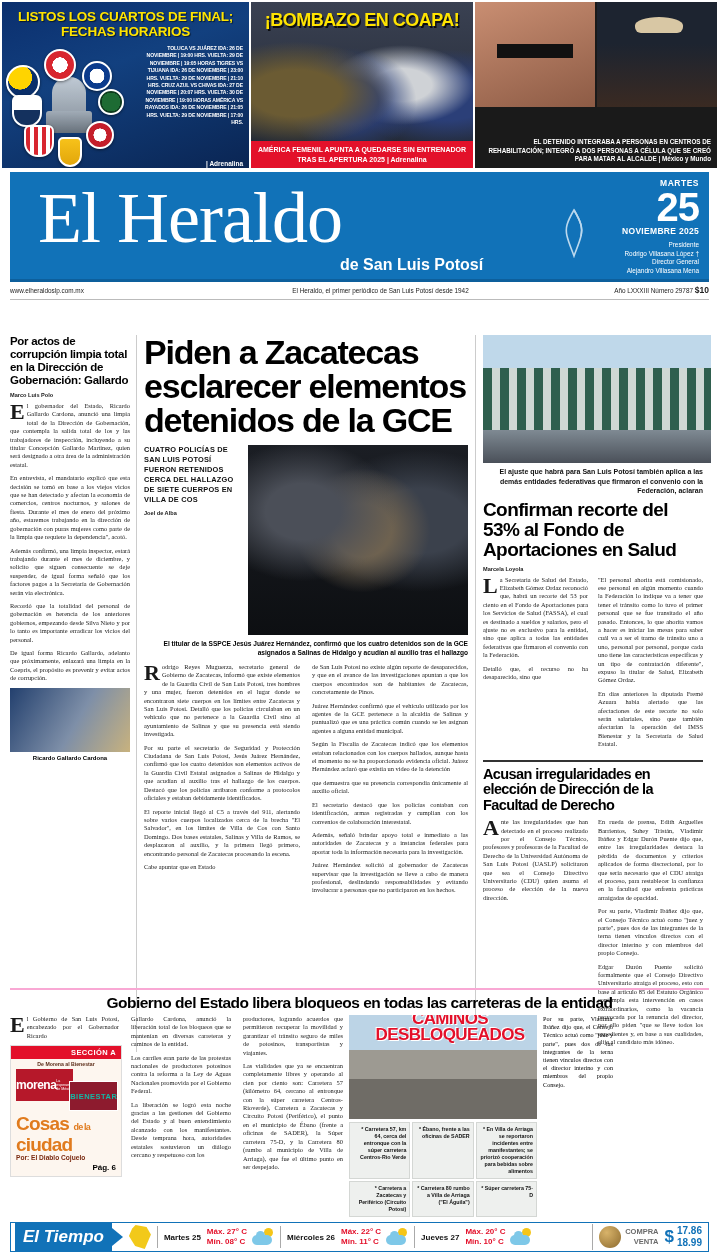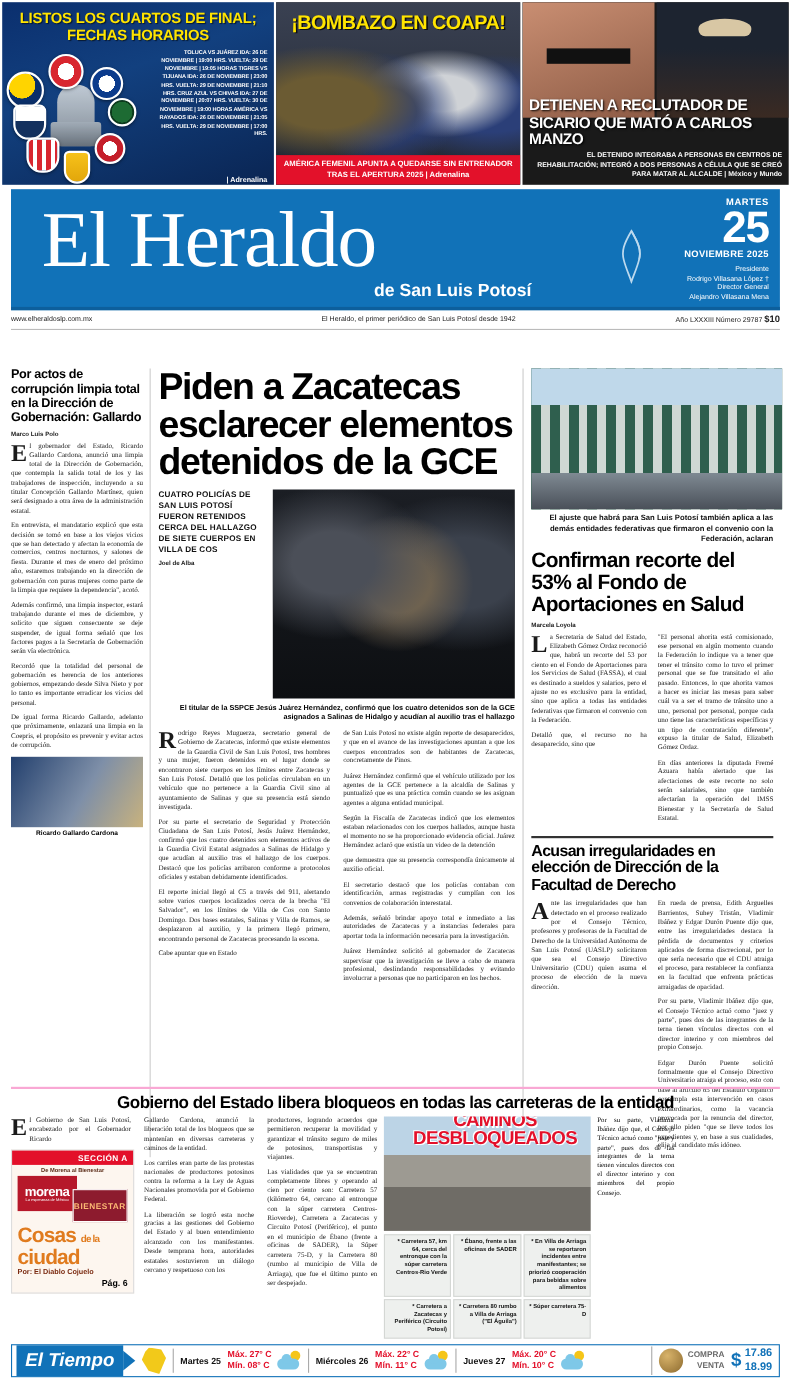--- a/index.html
+++ b/index.html
@@ -138,24 +138,24 @@
   .bc { width:115px; padding-right:6px; }
   .bc2 { width:112px; padding:0 6px; }
   .bright { width:350px; display:flex; }
 
   .adbox { width:112px; margin-top:5px; border:1px solid #ddd; background:#fdf6ef; }
   .ad-sec { background:#e3102a; color:#fff; font-size:7.5px; font-weight:bold;
             text-align:right; padding:2px 5px; letter-spacing:0.4px; }
   .ad-tag { font-size:5.2px; font-weight:bold; text-align:center; padding:2px 0; color:#5b2c18; }
   .ad-logos { display:flex; align-items:flex-start; padding:0 5px; }
   .ad-morena { background:#b6182a; color:#fff; width:62px; height:32px;
-               display:flex; flex-direction:column; align-items:center; justify-content:center; }
+               display:flex; flex-direction:row; align-items:center; justify-content:center; }
   .ad-morena b { font-size:12px; letter-spacing:-0.5px; line-height:12px; }
   .ad-morena s { font-size:3.6px; text-decoration:none; }
-  .ad-bien { background:#8d1b2e; color:#fdba74; width:58px; height:30px; margin-top:12px; margin-left:-4px;
+  .ad-bien { background:#8d1b2e; color:#14b8a6; width:58px; height:30px; margin-top:12px; margin-left:-4px;
              display:flex; align-items:center; justify-content:center; border:1px solid #fff; }
   .ad-bien b { font-size:7.5px; letter-spacing:0.5px; }
   .ad-cosas { color:#e07b1e; font-weight:bold; font-size:19px; line-height:17px;
               padding:4px 5px 0 5px; letter-spacing:-0.8px; }
   .ad-cosas small { font-size:9px; }
   .ad-por { font-size:6.6px; font-weight:bold; color:#7a2a10; padding:1px 5px 0 5px; line-height:8px; }
   .ad-pag { font-size:8px; font-weight:bold; text-align:right; padding:1px 5px 4px 5px; }
 
   .photo-road { width:188px; height:104px; position:relative; overflow:hidden;
      background:linear-gradient(#bcd4e6 0 34%, #9d9a92 34% 62%, #6f6c66 62% 100%); }
@@ -231,21 +231,20 @@
         <span>AMÉRICA FEMENIL APUNTA A QUEDARSE SIN ENTRENADOR TRAS EL APERTURA 2025</span>
         <span>| Adrenalina</span>
       </div>
     </div>
 
     <div class="tb tb3">
       <div class="tb3-photos">
         <div class="tb3-p1"></div>
         <div class="tb3-p2"></div>
       </div>
-      <div class="tb3-head">DETIENEN A RECLUTADOR DE SICARIO QUE MATÓ A CARLOS MANZO</div>
       <div class="tb3-sub">
         <span>EL DETENIDO INTEGRABA A PERSONAS EN CENTROS DE REHABILITACIÓN; INTEGRÓ A DOS PERSONAS A CÉLULA QUE SE CREÓ PARA MATAR AL ALCALDE</span>
         <span class="sec">| México y Mundo</span>
       </div>
     </div>
   </div>
 
   <div class="masthead">
     <div class="mh-name">El Heraldo</div>
     <div class="mh-sub">de San Luis Potosí</div>

